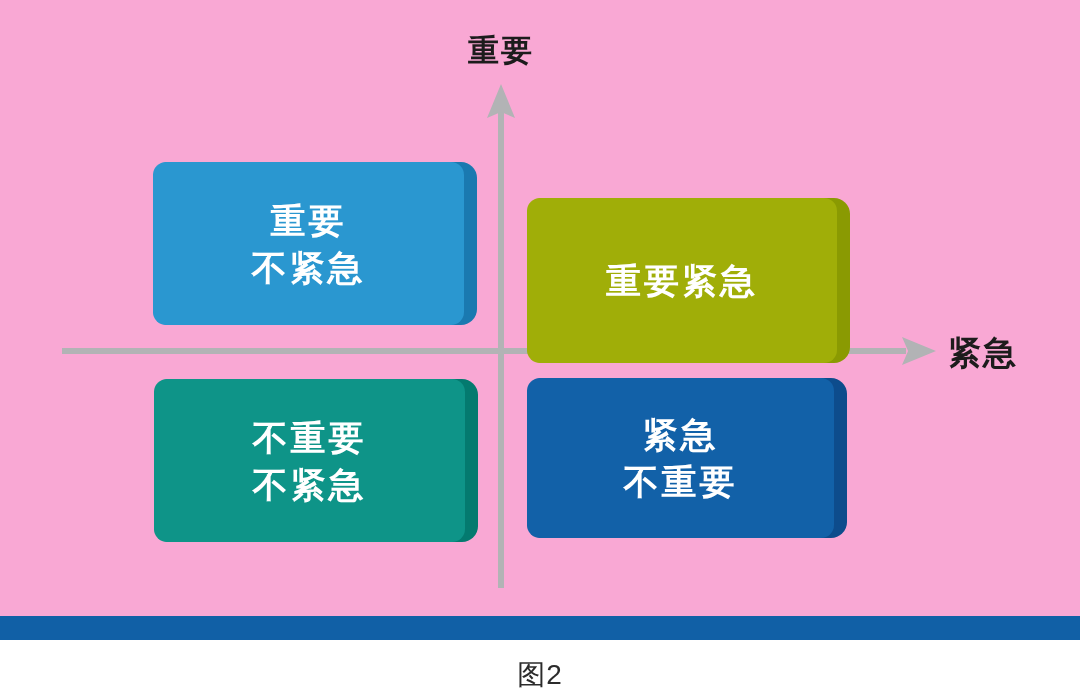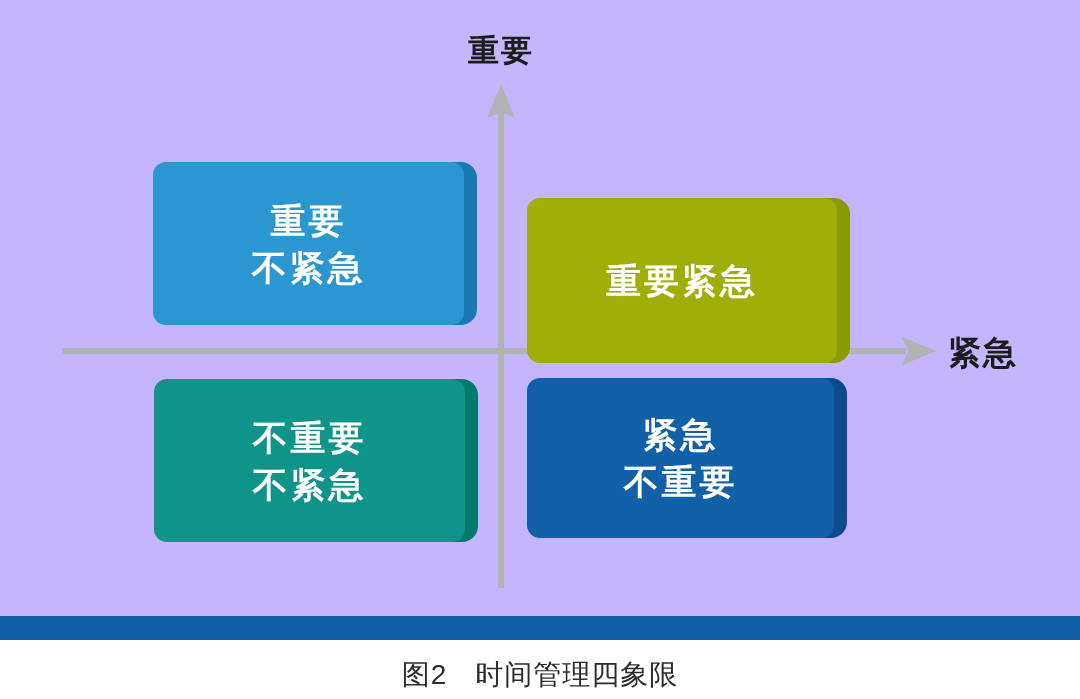--- a/index.html
+++ b/index.html
@@ -110,21 +110,21 @@
     font-size: 28px;
     font-weight: 500;
     letter-spacing: 1px;
   }
 </style>
 </head>
 <body>
 
 <div class="canvas">
 
-  <div class="stage" style="background: #c4b5fd;">
+  <div class="stage" style="background: #f9a8d4;">
 
     <div class="axis-line v-line" style="background: rgb(178, 179, 181);"></div>
     <div class="axis-line h-line" style="background: rgb(178, 179, 181);"></div>
     <div class="arrowhead arrow-up" style="background: rgb(178, 179, 181);"></div>
     <div class="arrowhead arrow-right" style="background: rgb(178, 179, 181);"></div>
 
     <div class="axis-label y-axis-label">重要</div>
     <div class="axis-label x-axis-label">紧急</div>
 
     <div class="card card-tl">
@@ -158,16 +158,15 @@
         <span class="card-line">不重要</span>
       </div>
     </div>
 
   </div>
 
   <div class="divider-bar" style="background: rgb(17, 96, 166);"></div>
 
   <div class="caption">
     <span>图2</span>
-    <span>时间管理四象限</span>
   </div>
 
 </div>
 
 </body></html>

